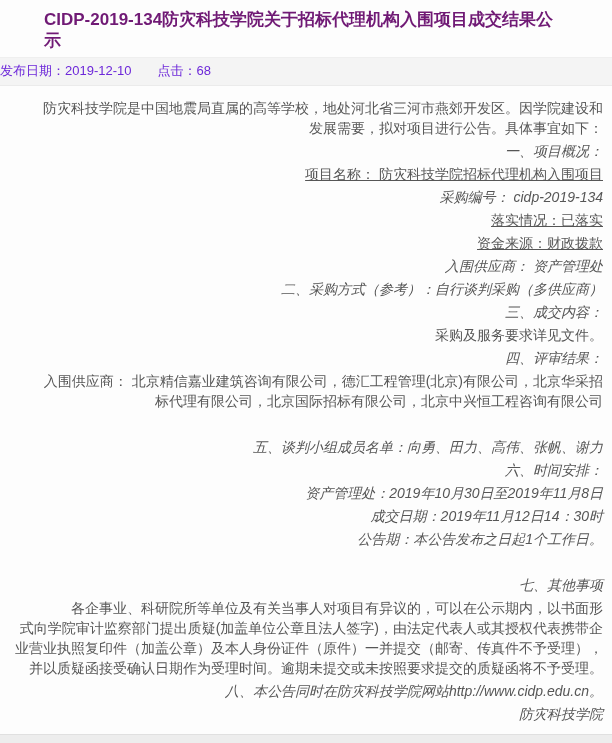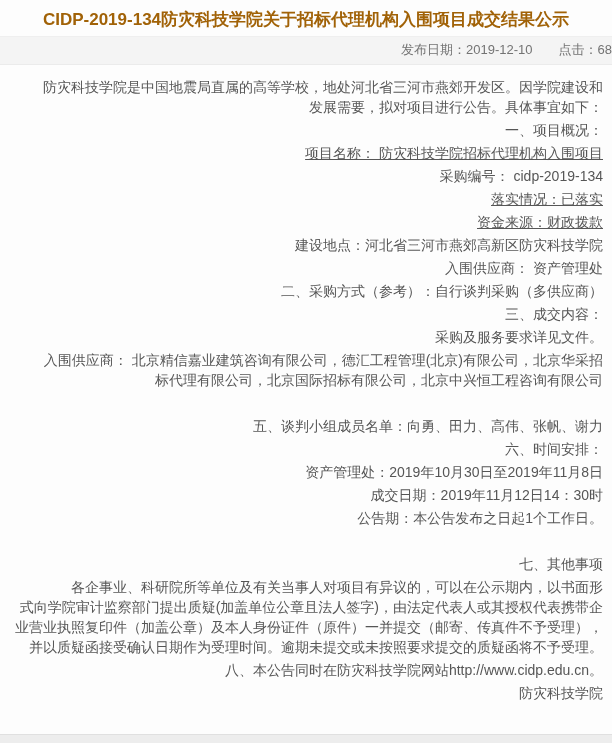--- a/index.html
+++ b/index.html
@@ -8,48 +8,47 @@
     background: #fdfdfd;
     font-family: "Liberation Sans", "DejaVu Sans", sans-serif;
     overflow: hidden;
   }
   .page {
     position: relative;
     width: 612px; height: 743px;
     background: #fdfdfd;
   }
   .doc-title {
-    padding: 9px 28px 6px;
-    text-align: center;
-    color: #a16207;
+    padding: 9px 44px 6px;
+    color: #701a75;
     font-size: 17px;
     font-weight: bold;
     line-height: 21px;
   }
   .meta-bar {
     background: #f4f4f4;
     border-top: 1px solid #efefef;
     border-bottom: 1px solid #ebebeb;
-    text-align: right;
+    text-align: left;
     font-size: 13px;
-    color: #737373;
+    color: #6d28d9;
     padding: 5px 0 6px;
     line-height: 16px;
   }
   .meta-bar .hits-group { margin-left: 26px; }
   .content {
     padding: 9px 9px 0;
     font-size: 14px;
     line-height: 20px;
     color: #565656;
   }
   .content p { margin: 3px 0; text-align: right; }
   .ind2 { text-indent: 2em; }
   .ind4 { text-indent: 4em; }
-  .lv2  { margin-left: 2em; }
+  .lv2  { margin-left: 2em; font-style: italic; }
   .lv4  { margin-left: 4em; text-decoration: underline; }
   .gap  { margin-top: 26px !important; }
   .footer-band {
     position: absolute;
     left: 0; bottom: 0;
     width: 100%; height: 8px;
     background: #ededed;
     border-top: 1px solid #e0e0e0;
   }
 </style>
@@ -64,25 +63,25 @@
     <span>发布日期：</span><span>2019-12-10</span><span class="hits-group">点击：</span><span>68</span>
   </div>
 
   <div class="content">
     <p class="ind2">防灾科技学院是中国地震局直属的高等学校，地处河北省三河市燕郊开发区。因学院建设和发展需要，拟对项目进行公告。具体事宜如下：</p>
     <p class="lv2">一、项目概况：</p>
     <p class="lv4">项目名称： 防灾科技学院招标代理机构入围项目</p>
     <p class="lv2">采购编号： cidp-2019-134</p>
     <p class="lv4">落实情况：已落实</p>
     <p class="lv4">资金来源：财政拨款</p>
-    <p class="lv2">建设地点：河北省三河市燕郊高新区防灾科技学院</p>
     <p class="lv2">入围供应商： 资产管理处</p>
     <p class="lv2">二、采购方式（参考）：自行谈判采购（多供应商）</p>
     <p class="lv2">三、成交内容：</p>
     <p>采购及服务要求详见文件。</p>
+    <p class="lv2">四、评审结果：</p>
     <p class="ind2">入围供应商： 北京精信嘉业建筑咨询有限公司，德汇工程管理(北京)有限公司，北京华采招标代理有限公司，北京国际招标有限公司，北京中兴恒工程咨询有限公司</p>
     <p class="lv2 gap">五、谈判小组成员名单：向勇、田力、高伟、张帆、谢力</p>
     <p class="lv2">六、时间安排：</p>
     <p class="lv2">资产管理处：2019年10月30日至2019年11月8日</p>
     <p class="lv2">成交日期：2019年11月12日14：30时</p>
     <p class="lv2">公告期：本公告发布之日起1个工作日。</p>
     <p class="lv2 gap">七、其他事项</p>
     <p class="ind4">各企事业、科研院所等单位及有关当事人对项目有异议的，可以在公示期内，以书面形式向学院审计监察部门提出质疑(加盖单位公章且法人签字)，由法定代表人或其授权代表携带企业营业执照复印件（加盖公章）及本人身份证件（原件）一并提交（邮寄、传真件不予受理），并以质疑函接受确认日期作为受理时间。逾期未提交或未按照要求提交的质疑函将不予受理。</p>
     <p class="lv2">八、本公告同时在防灾科技学院网站http://www.cidp.edu.cn。</p>
     <p class="lv2">防灾科技学院</p>

